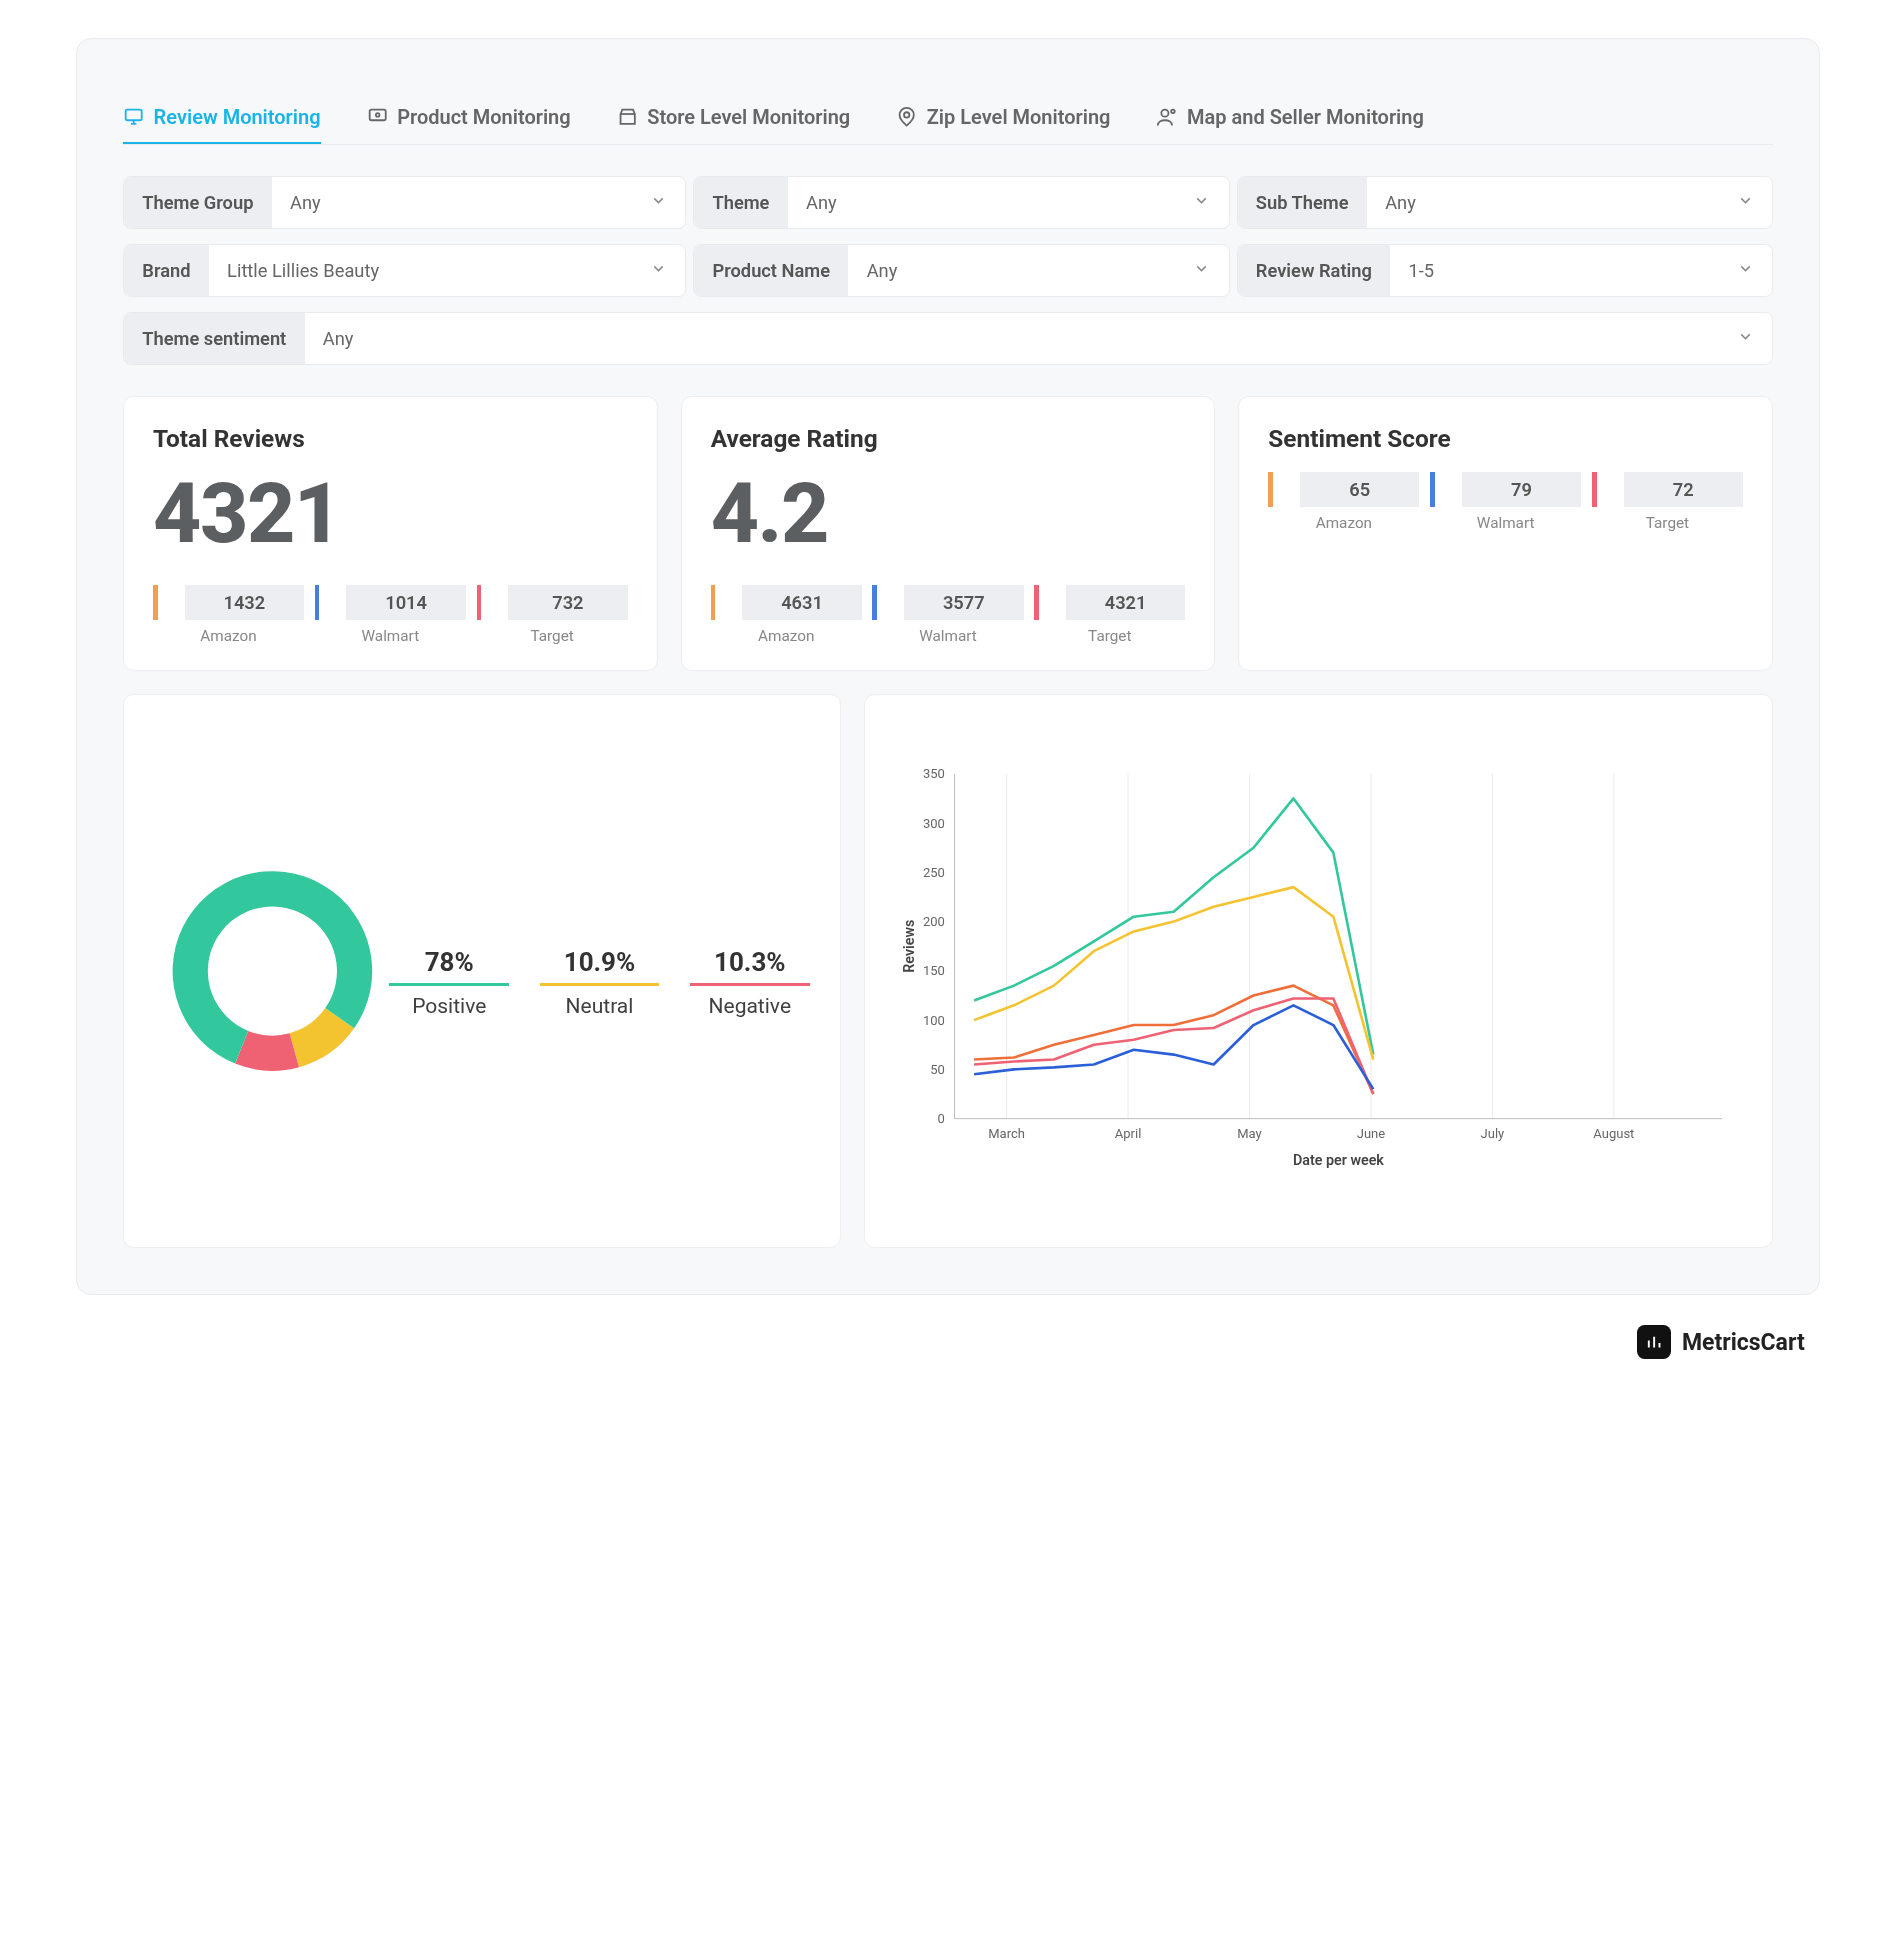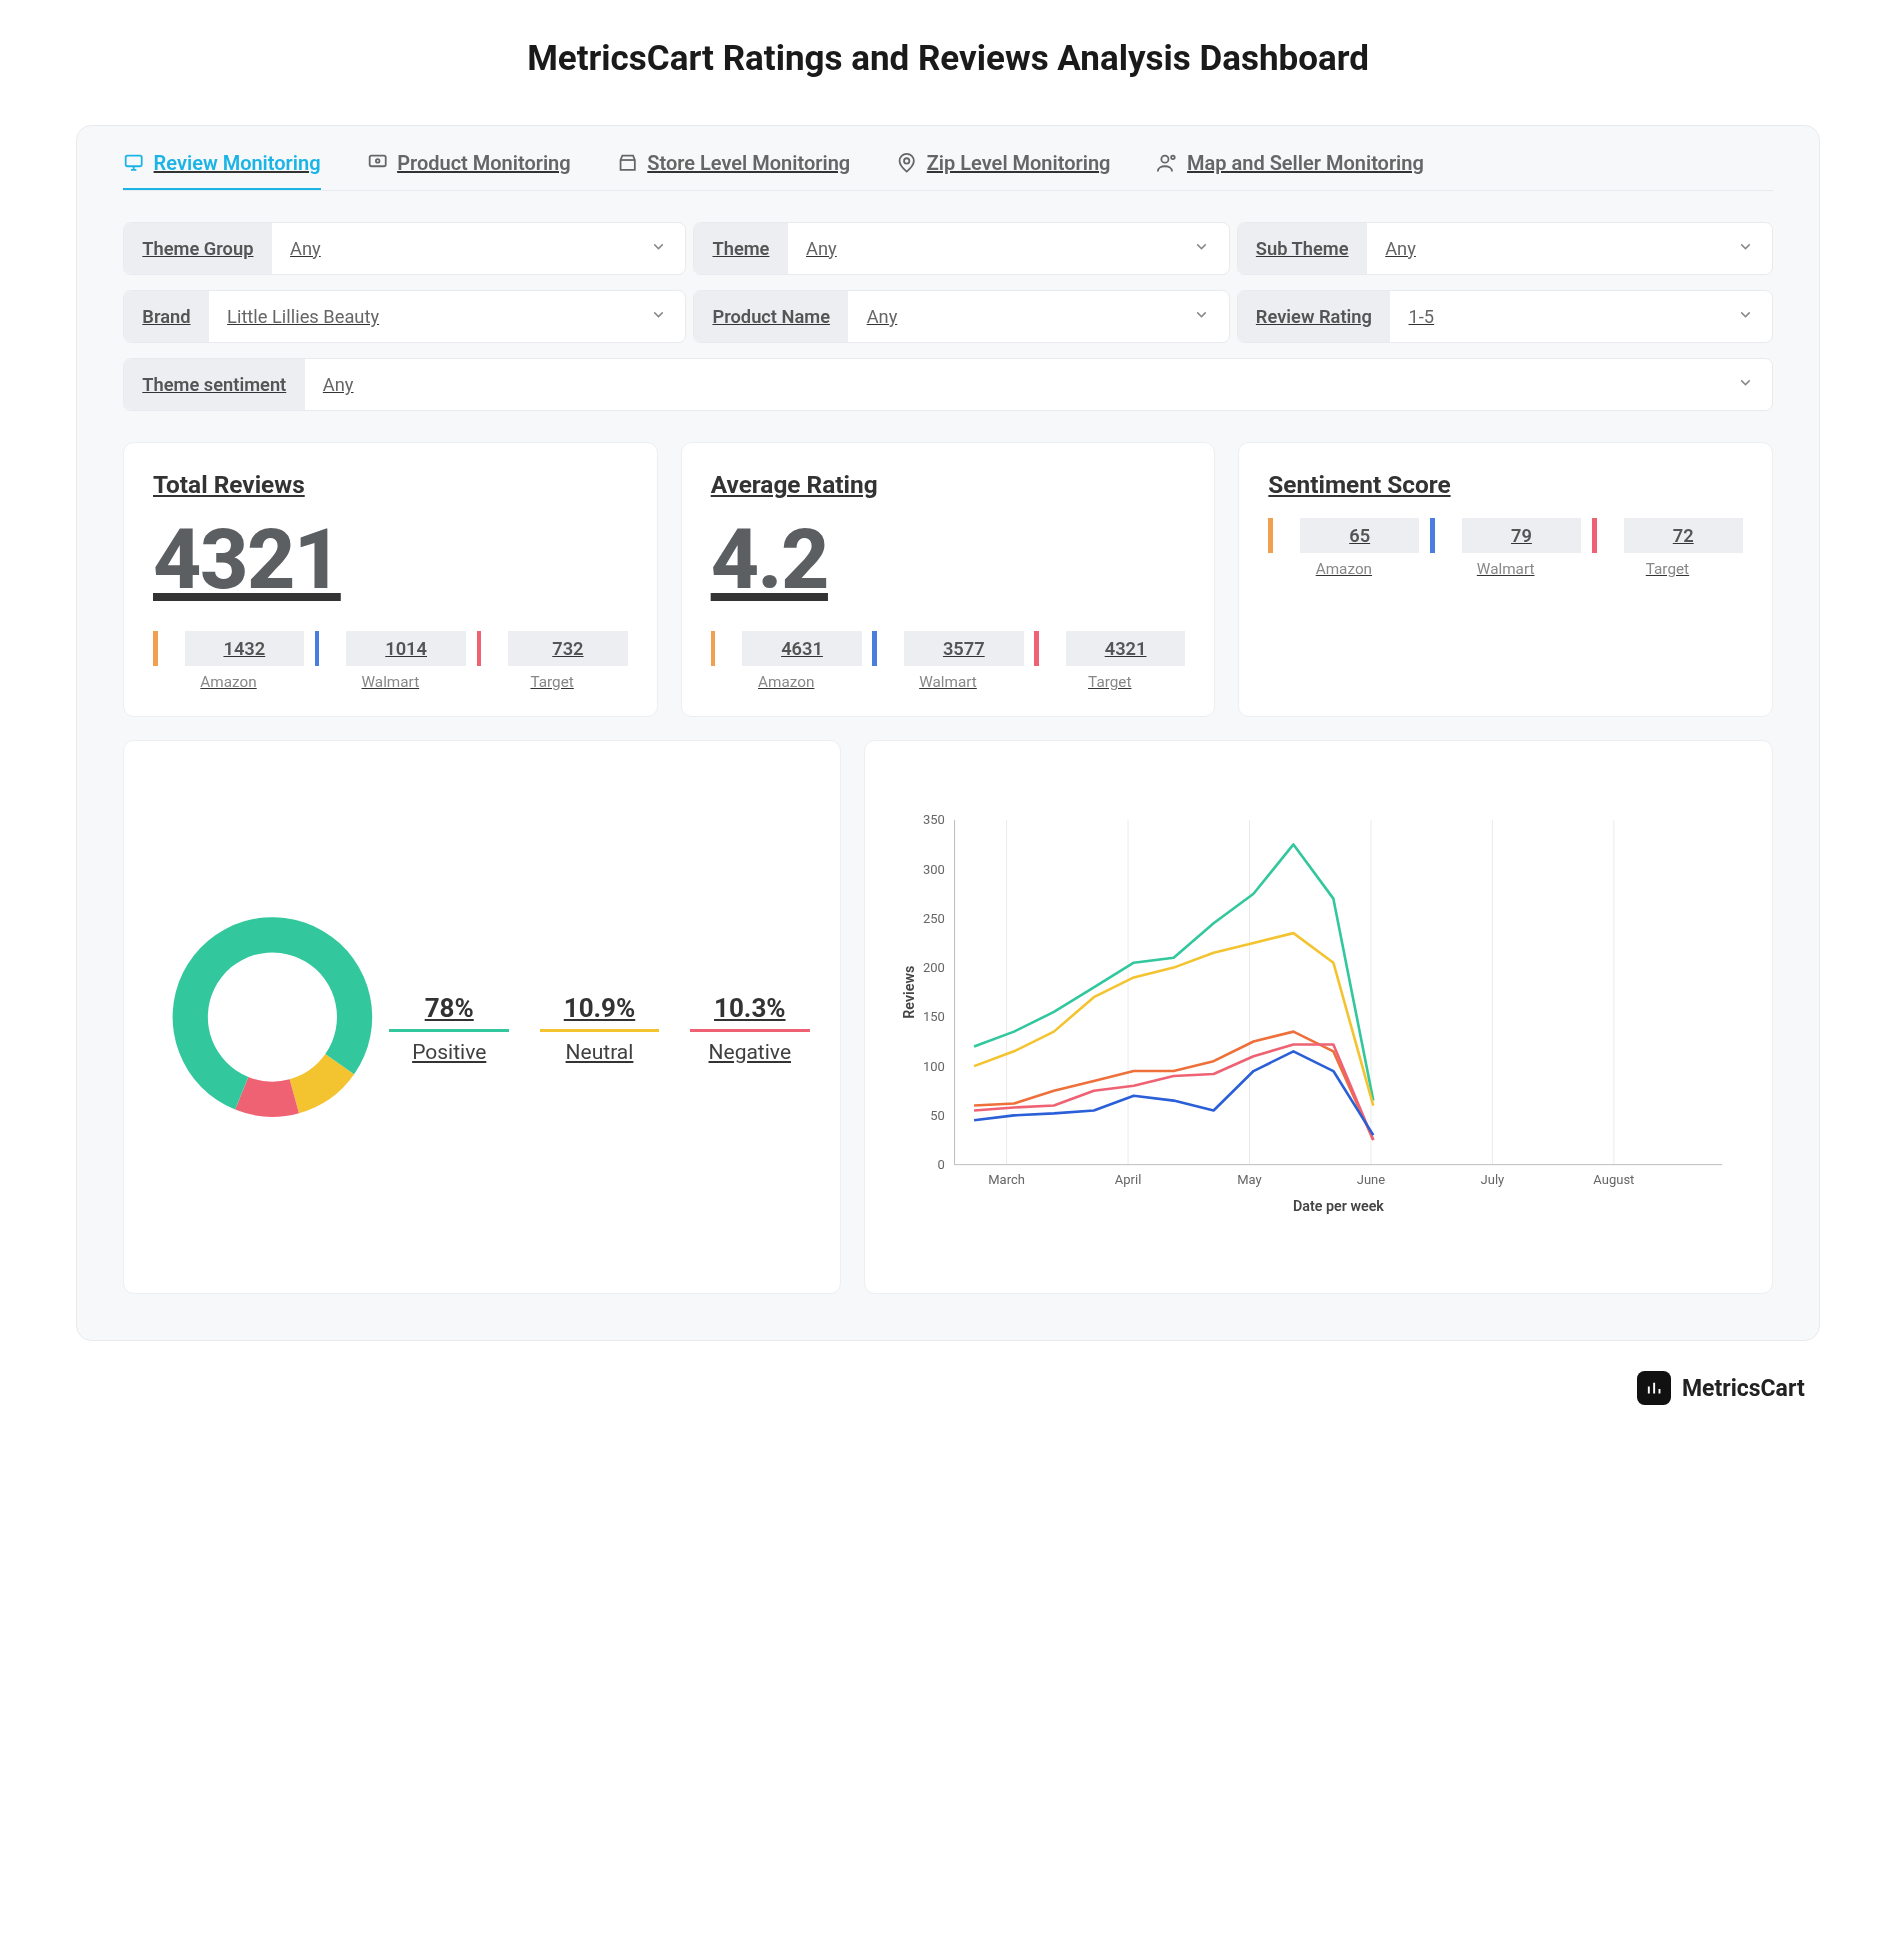--- a/index.html
+++ b/index.html
@@ -1,19 +1,19 @@
 <!DOCTYPE html>
 <html style="font-size:12.2px"><head>
 <meta charset="utf-8">
 <style>
 * { margin: 0; padding: 0; box-sizing: border-box; }
 body { font-family: -apple-system, BlinkMacSystemFont, "Segoe UI", Roboto, Arial, sans-serif; background: #fff; color: #333; }
 .page { width: 1896px; padding: 38px 76px 30.5px; }
 .page-title { text-align: center; font-size: 35px; font-weight: 700; color: #1a1a1a; margin-bottom: 46px; }
-.dashboard { background: #f7f8fa; border: 0.8px solid #e8eaed; border-radius: 15.3px; padding: 17px 46px 46px; text-decoration: underline; }
+.dashboard { background: #f7f8fa; border: 0.8px solid #e8eaed; border-radius: 15.3px; padding: 58px 46px 46px; }
 .tabs { display: flex; gap: 46px; border-bottom: 0.8px solid #e8eaed; padding-bottom: 0; margin-bottom: 30.5px; }
 .tab { display: flex; align-items: center; gap: 9.2px; padding: 7.6px 0 13.7px; font-size: 20px; font-weight: 600; color: #666; cursor: pointer; border-bottom: 2.3px solid transparent; }
 .tab.active { color: #1ab4e6; border-bottom-color: #1ab4e6; }
 .tab .icon { width: 21.4px; height: 21.4px; display: inline-flex; align-items: center; justify-content: center; }
 .filters { background: #f7f8fa; border-radius: 9.2px; padding: 0; margin-bottom: 30.5px; }
 .filter-row { display: flex; gap: 7px; margin-bottom: 15.3px; }
 .filter { display: flex; align-items: stretch; border: 0.8px solid #e8eaed; border-radius: 7.6px; background: #fff; overflow: hidden; height: 53px; }
 .filter-label { background: #eceef1; display: flex; align-items: center; padding: 0 18.3px; font-size: 18.3px; font-weight: 600; color: #555; white-space: nowrap; }
 .filter-value { display: flex; align-items: center; justify-content: space-between; padding: 0 18.3px; flex: 1; font-size: 18.3px; color: #666; cursor: pointer; }
 .chev { margin-left: auto; }
@@ -50,21 +50,20 @@
 .axis-text { font-size: 20px; fill: #666; }
 .axis-title { font-size: 22px; fill: #444; font-weight: 600; }
 .grid-line { stroke: #e0e0e0; stroke-width: 1; }
 .footer-logo { display:flex; align-items:center; justify-content:flex-end; gap:10.7px; margin-top:30.5px; font-size:23px; font-weight:700; color:#222; padding-right: 15.3px;}
 .footer-logo .logo-box { width:34px; height:34px; background:#111; border-radius:7.6px; display:flex; align-items:center; justify-content:center; }
 </style>
 </head>
 <body>
 
 <div class="page">
-  <h1 class="page-title">MetricsCart Ratings and Reviews Analysis Dashboard</h1>
 
   <div class="dashboard">
 
     <div class="tabs">
       <div class="tab active">
         <span class="icon">
           <svg width="21.4" height="21.4" viewBox="0 0 24 24" fill="none" stroke="#1ab4e6" stroke-width="2">
               <rect x="3" y="4" width="18" height="12" rx="2"></rect>
               <path d="M9 20h6M12 16v4"></path>
             </svg>

